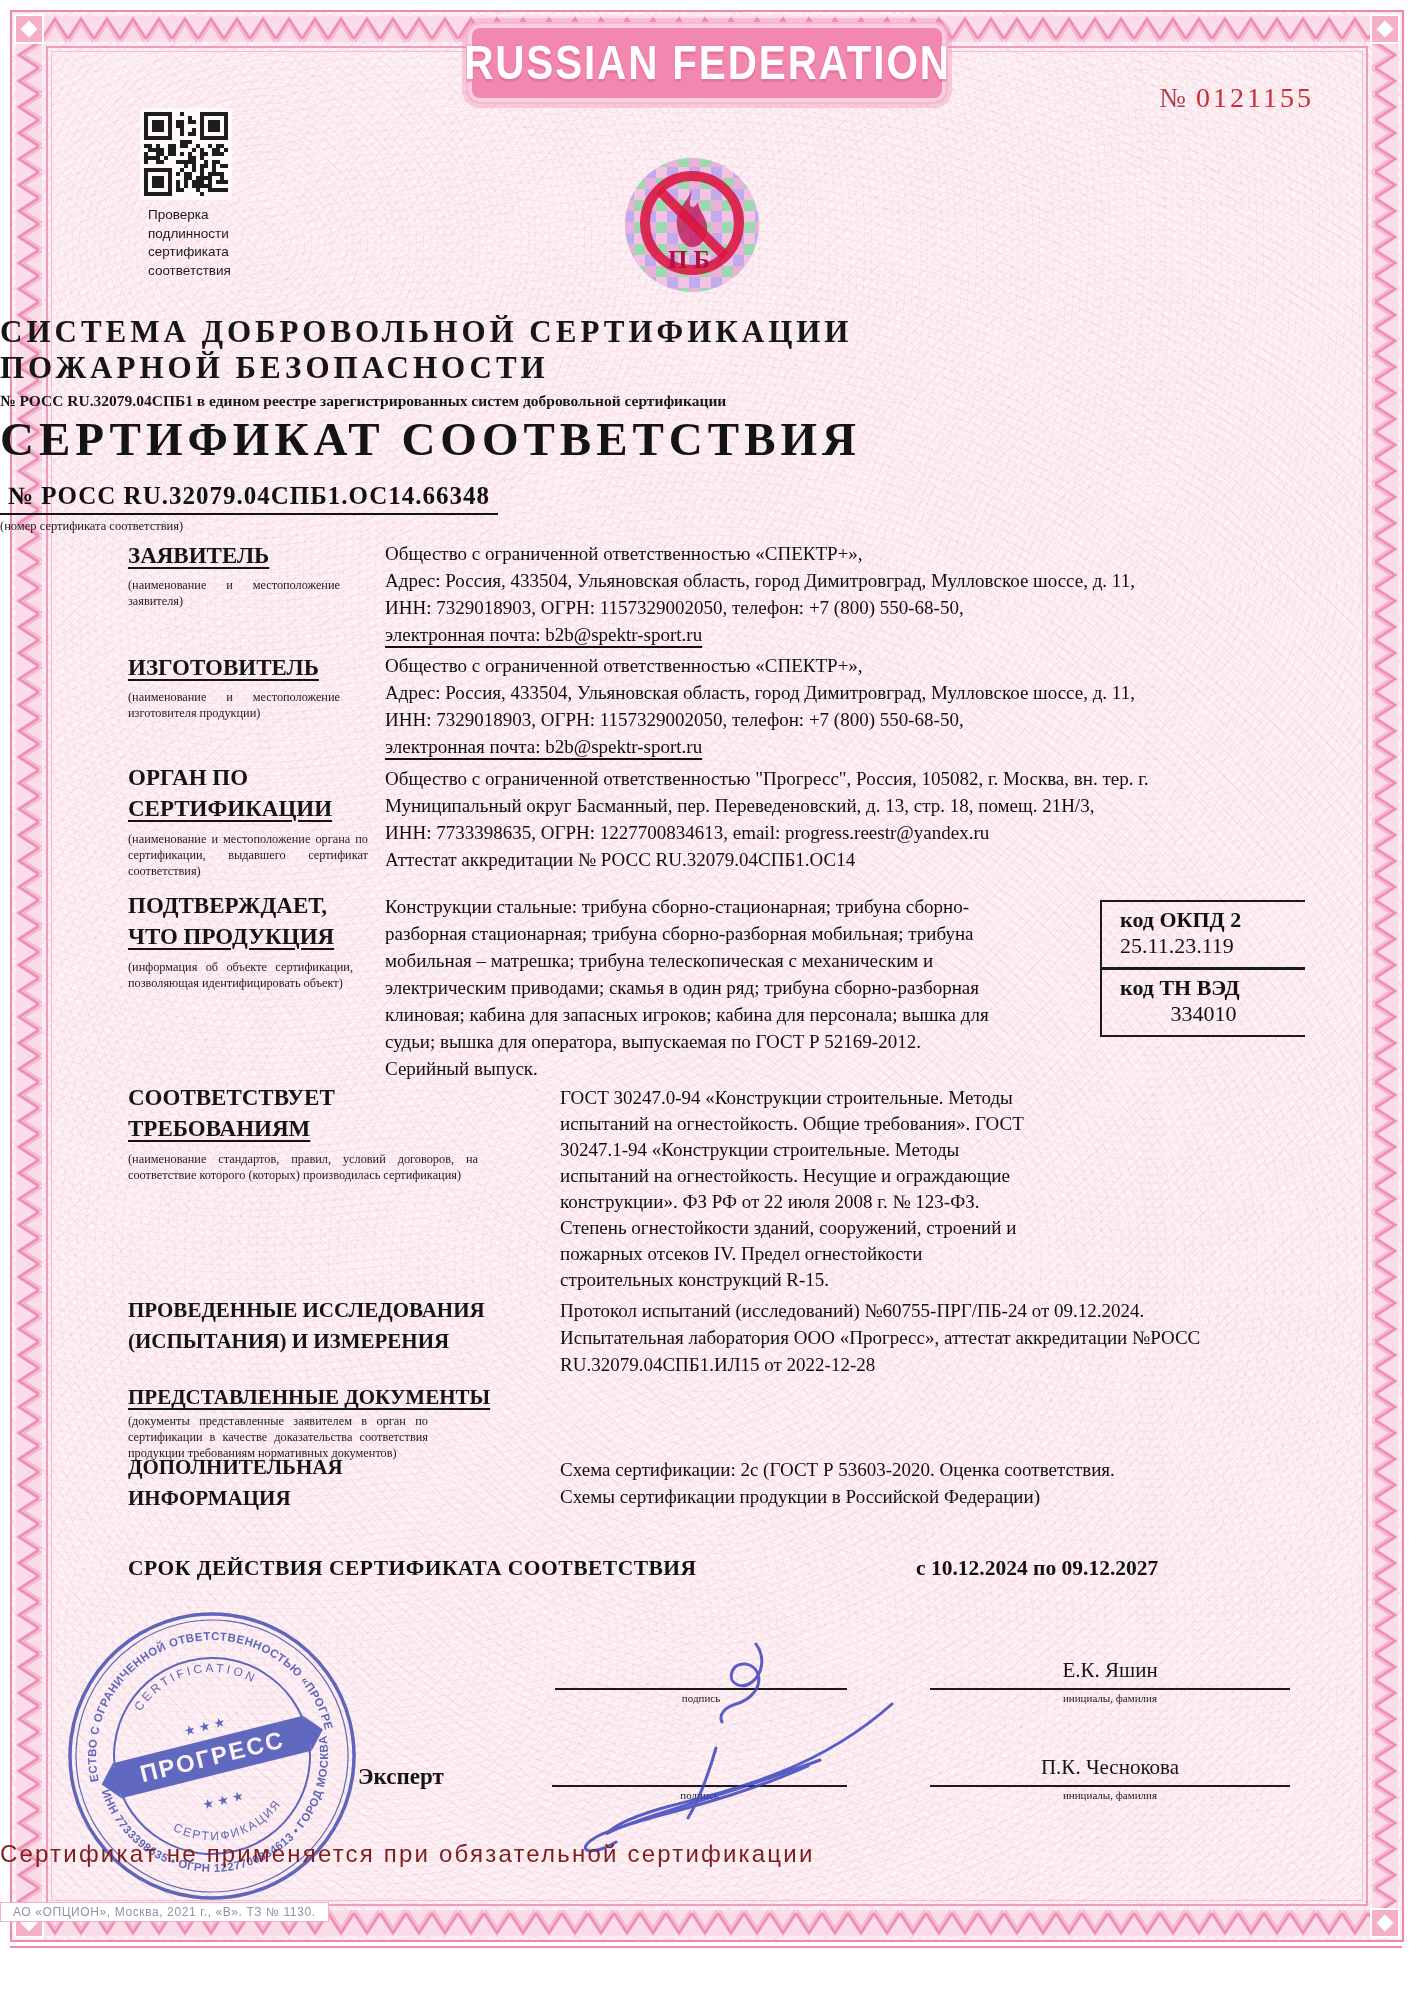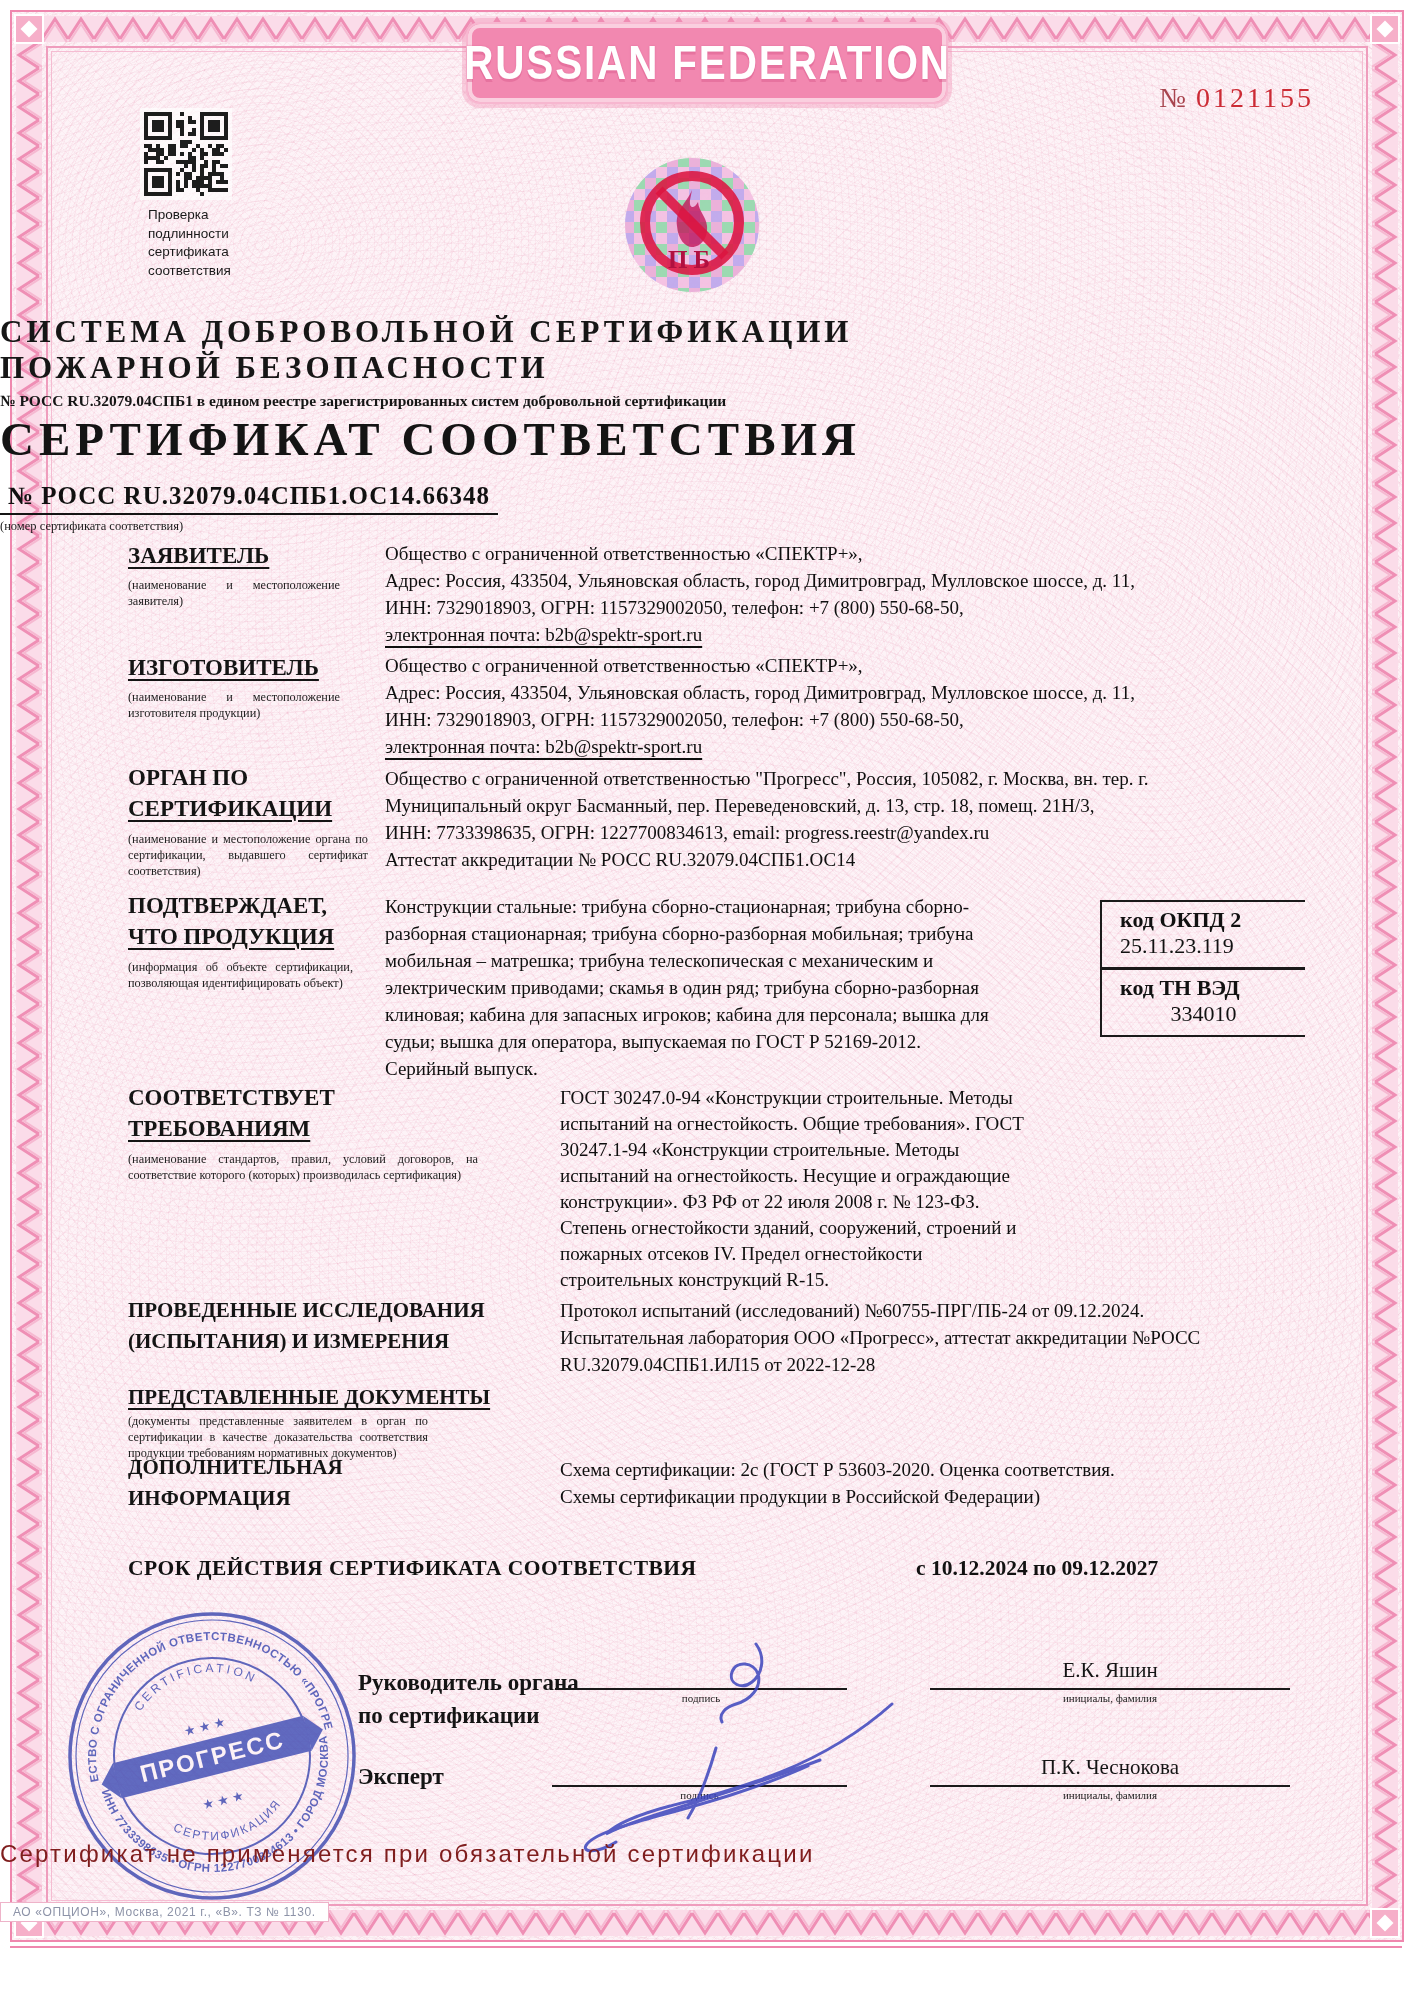--- a/index.html
+++ b/index.html
@@ -260,24 +260,20 @@
       <div class="label-sm">ДОПОЛНИТЕЛЬНАЯ</div>
       <div class="label-sm">ИНФОРМАЦИЯ</div>
     </div>
 
     <div class="abs note" style="left:128px;top:1414px;width:300px;">(документы представленные заявителем в орган по сертификации в качестве доказательства соответствия продукции требованиям нормативных документов)</div>
     <div class="abs body-text" style="left:560px;top:1456px;width:600px;">Схема сертификации: 2с (ГОСТ Р 53603-2020. Оценка соответствия. Схемы сертификации продукции в Российской Федерации)</div>
 
     <div class="abs validity-label">СРОК ДЕЙСТВИЯ СЕРТИФИКАТА СООТВЕТСТВИЯ</div>
     <div class="abs validity-value">с 10.12.2024 по 09.12.2027</div>
 
-    <div class="abs" style="left:358px;top:1666px;">
-      <div class="role">Руководитель органа</div>
-      <div class="role">по сертификации</div>
-    </div>
     <div class="abs sig-line" style="left:555px;top:1688px;width:292px;"></div>
     <div class="abs sig-caption" style="left:555px;top:1692px;width:292px;">подпись</div>
     <div class="abs sig-name" style="left:930px;top:1658px;width:360px;">Е.К. Яшин</div>
     <div class="abs sig-line" style="left:930px;top:1688px;width:360px;"></div>
     <div class="abs sig-caption" style="left:930px;top:1692px;width:360px;">инициалы, фамилия</div>
 
     <div class="abs role" style="left:358px;top:1760px;">Эксперт</div>
     <div class="abs sig-line" style="left:552px;top:1785px;width:295px;"></div>
     <div class="abs sig-caption" style="left:552px;top:1789px;width:295px;">подпись</div>
     <div class="abs sig-name" style="left:930px;top:1755px;width:360px;">П.К. Чеснокова</div>

